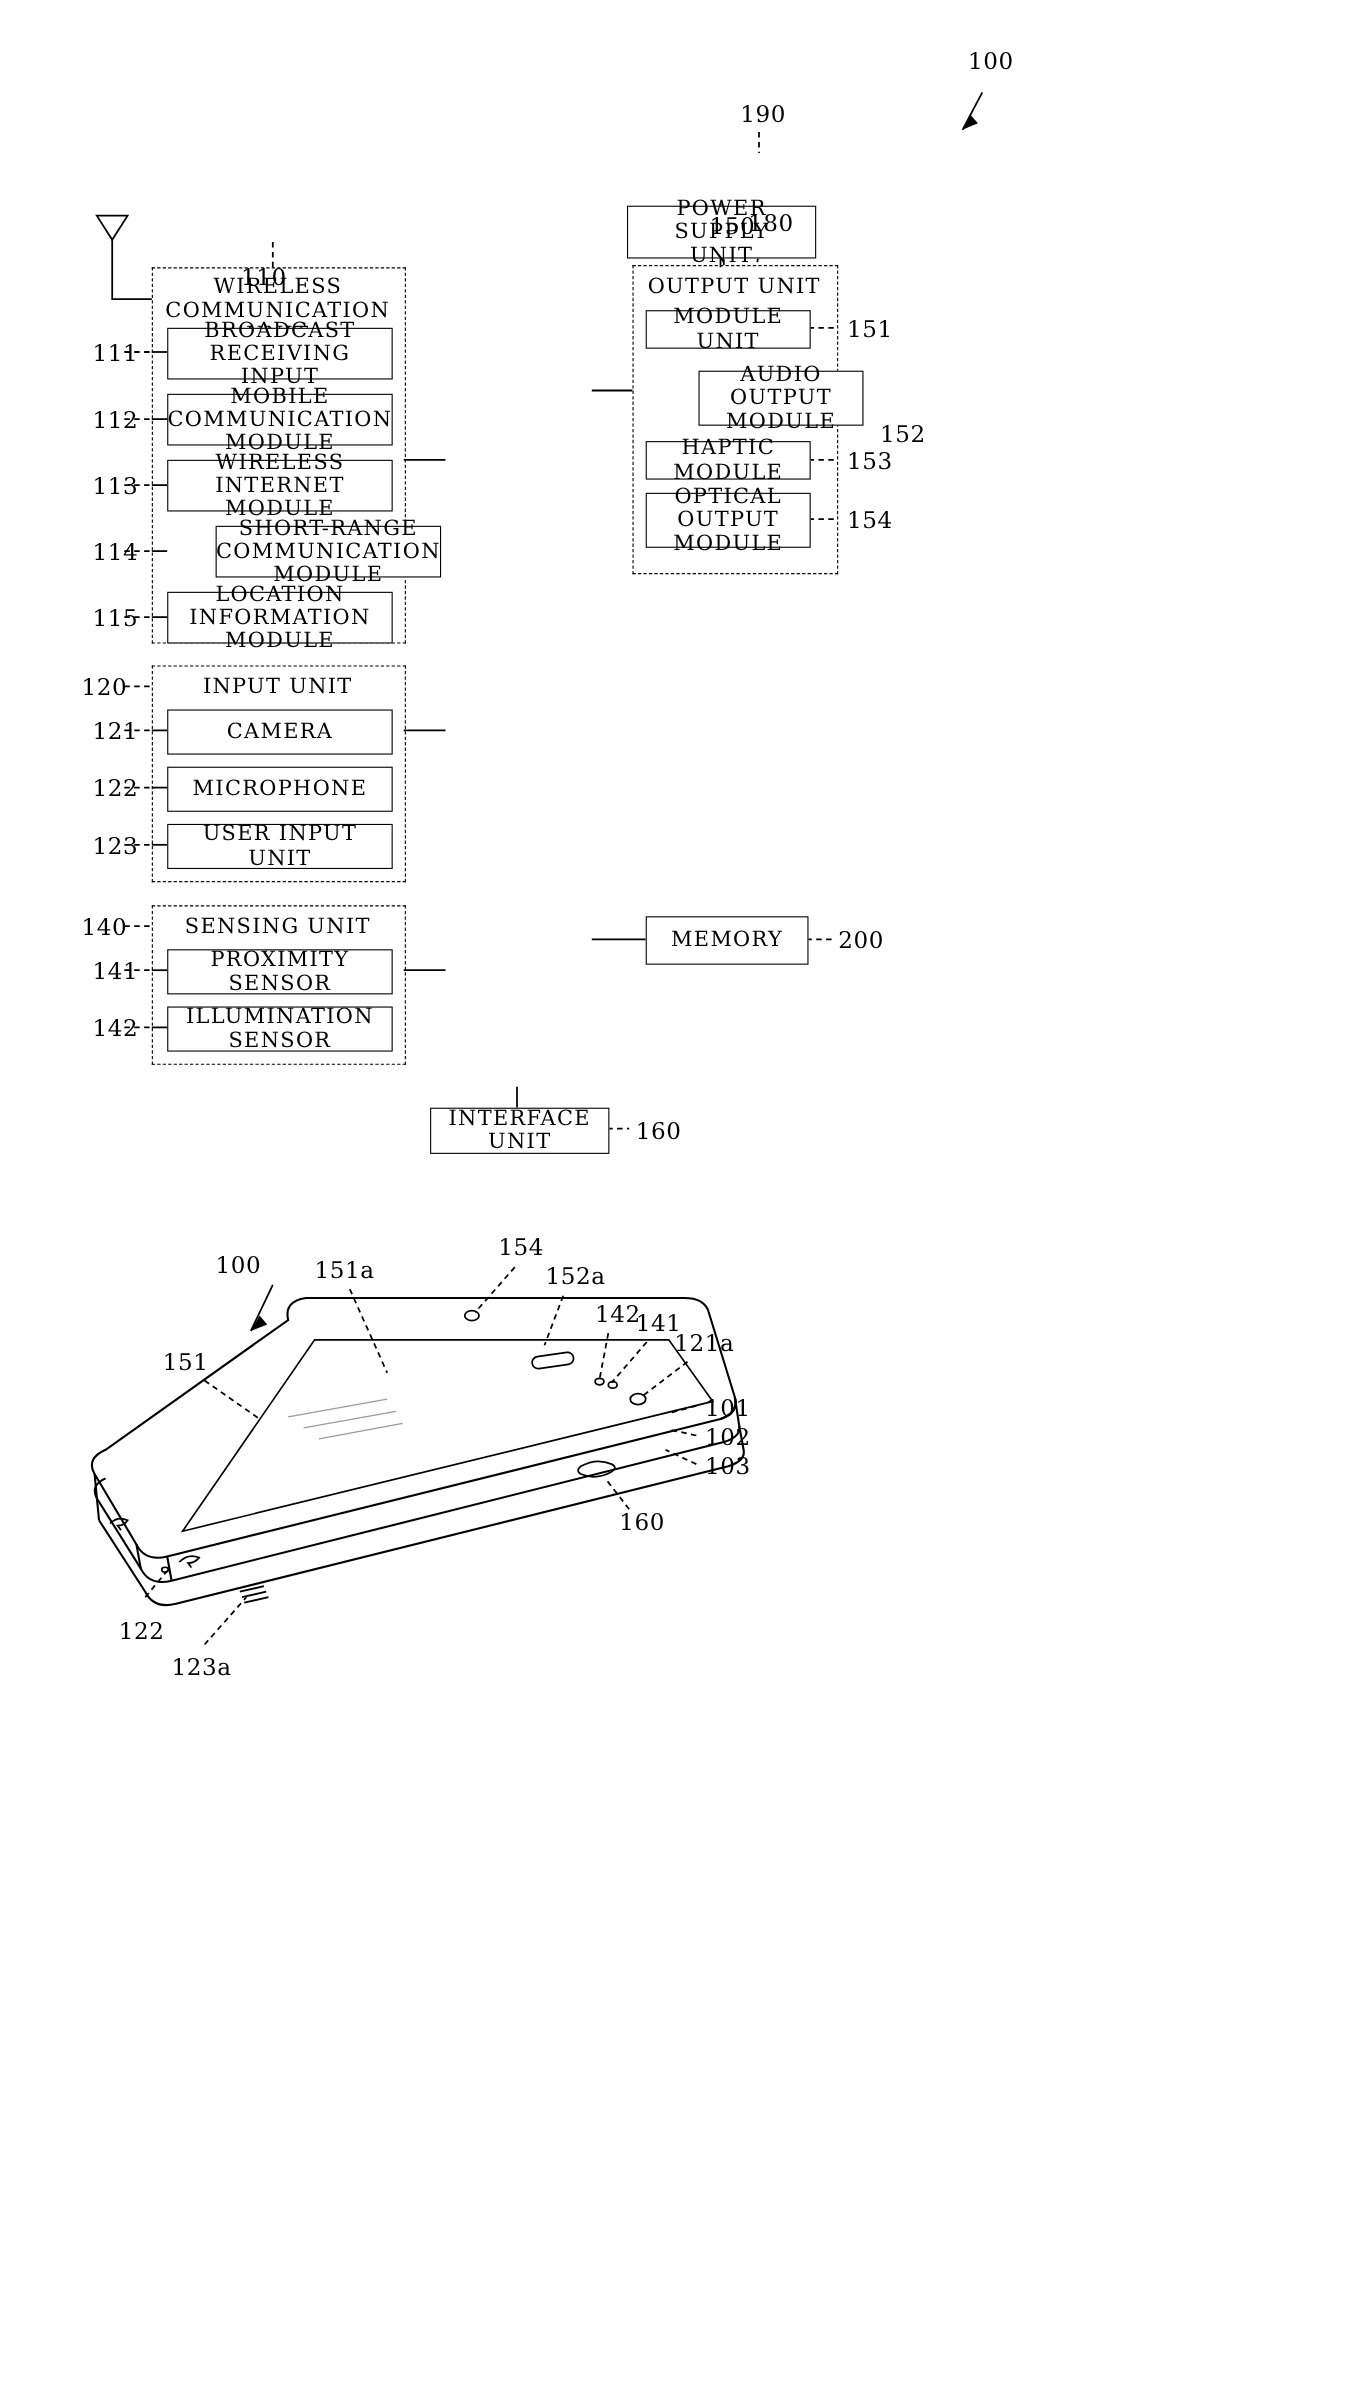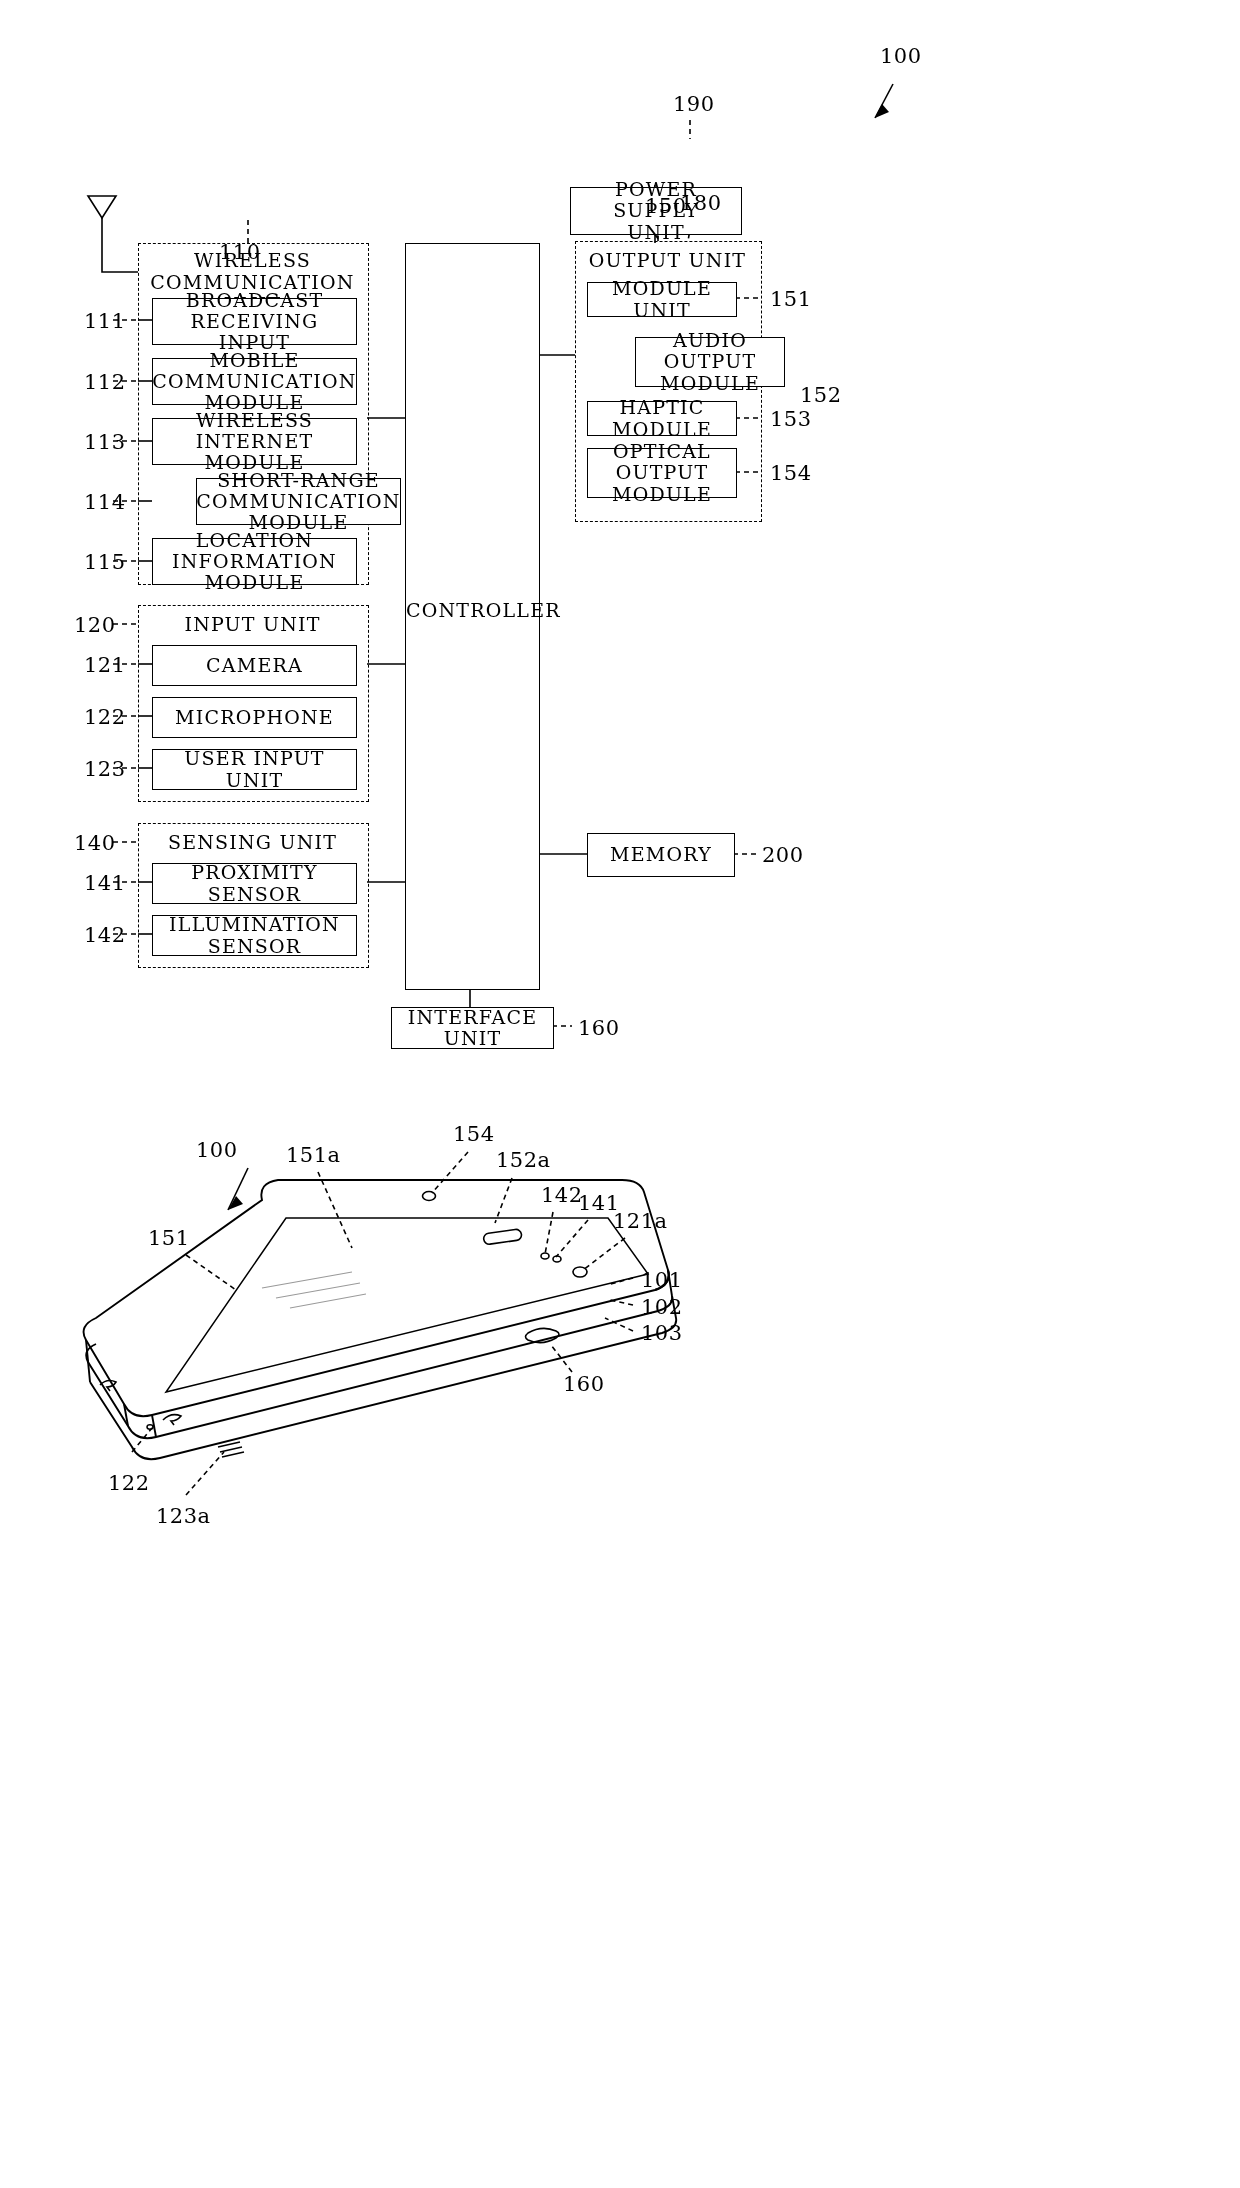--- a/index.html
+++ b/index.html
@@ -164,23 +164,20 @@
 
   <div class="ref" style="left:880px;top:44px;">100</div>
 
   <div class="ref" style="left:673px;top:92px;">190</div>
   <div class="box" style="left:570px;top:139px;width:170px;height:46px;margin-top:48px;">
     <span style="white-space:pre-line;">POWER SUPPLY
 UNIT</span>
   </div>
 
   <div class="ref" style="left:680px;top:191px;">180</div>
-  <div class="ctrl" style="left:405px;top:243px;width:133px;height:745px;">
-    <span style="top:355px;">CONTROLLER</span>
-  </div>
 
   <div class="ref" style="left:219px;top:196px;margin-top:44px;">110</div>
   <div class="dash" style="left:138px;top:243px;width:229px;height:340px;"></div>
   <div class="grouplabel" style="left:138px;top:250px;width:229px;white-space:pre-line;line-height:1.15;">WIRELESS
 COMMUNICATION UNIT</div>
 
   <div class="ref" style="left:84px;top:309px;">111</div>
   <div class="box" style="left:152px;top:298px;width:203px;height:45px;">
     <span style="white-space:pre-line;">BROADCAST
 RECEIVING INPUT</span>

